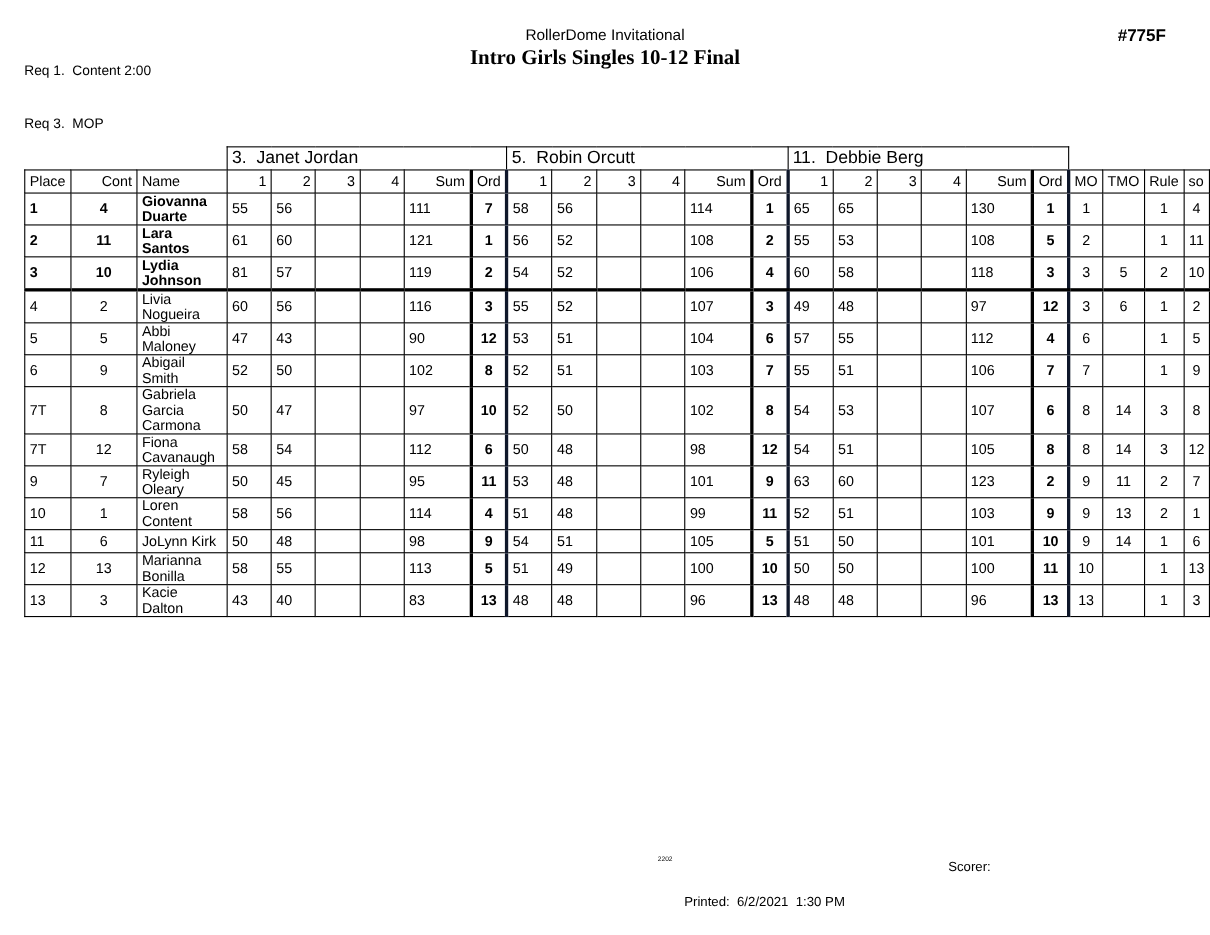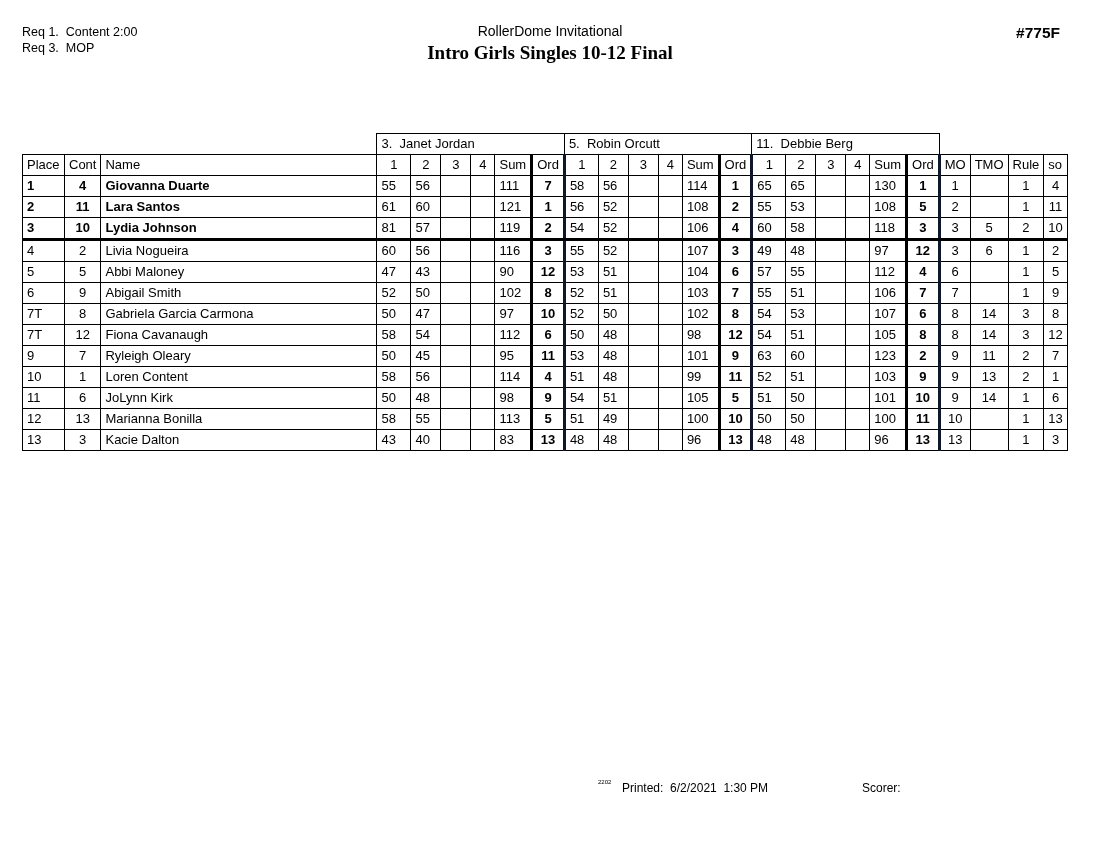--- a/index.html
+++ b/index.html
@@ -1,35 +1,35 @@
 <!DOCTYPE html>
 <html><head>
 <meta charset="utf-8">
 <style>
   html,body{margin:0;padding:0;background:#fff;}
   .page{position:relative;width:1100px;height:850px;background:#ffffff;
         font-family:"Liberation Sans",sans-serif;color:#000;overflow:hidden;}
-  .pre{white-space:pre;}
+  .pre{white-space:pre;margin-top:32px;}
   .req-block{position:absolute;left:22px;top:24px;font-size:12.5px;line-height:16px;}
   .title-block{position:absolute;left:0;right:0;top:22px;text-align:center;}
   .title-main{font-size:14px;font-weight:normal;line-height:19px;}
   .title-sub{font-size:15px;line-height:19px;}
   .title-event{font-size:19px;font-weight:bold;line-height:23px;font-family:Liberation Serif, serif;}
   .title-report{font-size:17px;line-height:22px;}
   .event-num{position:absolute;right:40px;top:24px;font-size:15.5px;font-weight:bold;}
 
   .tablewrap{position:absolute;left:22px;top:133px;}
   table{border-collapse:collapse;table-layout:fixed;}
   td{border:1px solid #000;font-size:13px;height:20px;padding:0 4px;overflow:hidden;
      line-height:14px;}
-  tr.judge-row td{height:20px;font-size:13px;}
+  tr.judge-row td{height:20px;font-size:16px;}
   td.nob{border:none;background:#fff;}
   td.judgebox{text-align:left;white-space:pre;}
   td.hdr{text-align:left;}
-  td.chdr{text-align:center;}
+  td.chdr{text-align:center;padding-left:28px;}
   td.sc{text-align:left;}
   td.ord{border-left:3px solid #000;border-right:3px solid #0f172a;text-align:center;
          font-weight:bold;}
   thead td.ord{font-weight:normal;}
   td.ctr{text-align:center;}
   tr.sep td{border-bottom:3px solid #000;}
   td.b{font-weight:bold;}
 
   .footer{position:absolute;top:781px;left:0;width:1100px;font-size:12px;}
   .foot-mark{position:absolute;left:598px;top:-2px;font-size:6px;}

